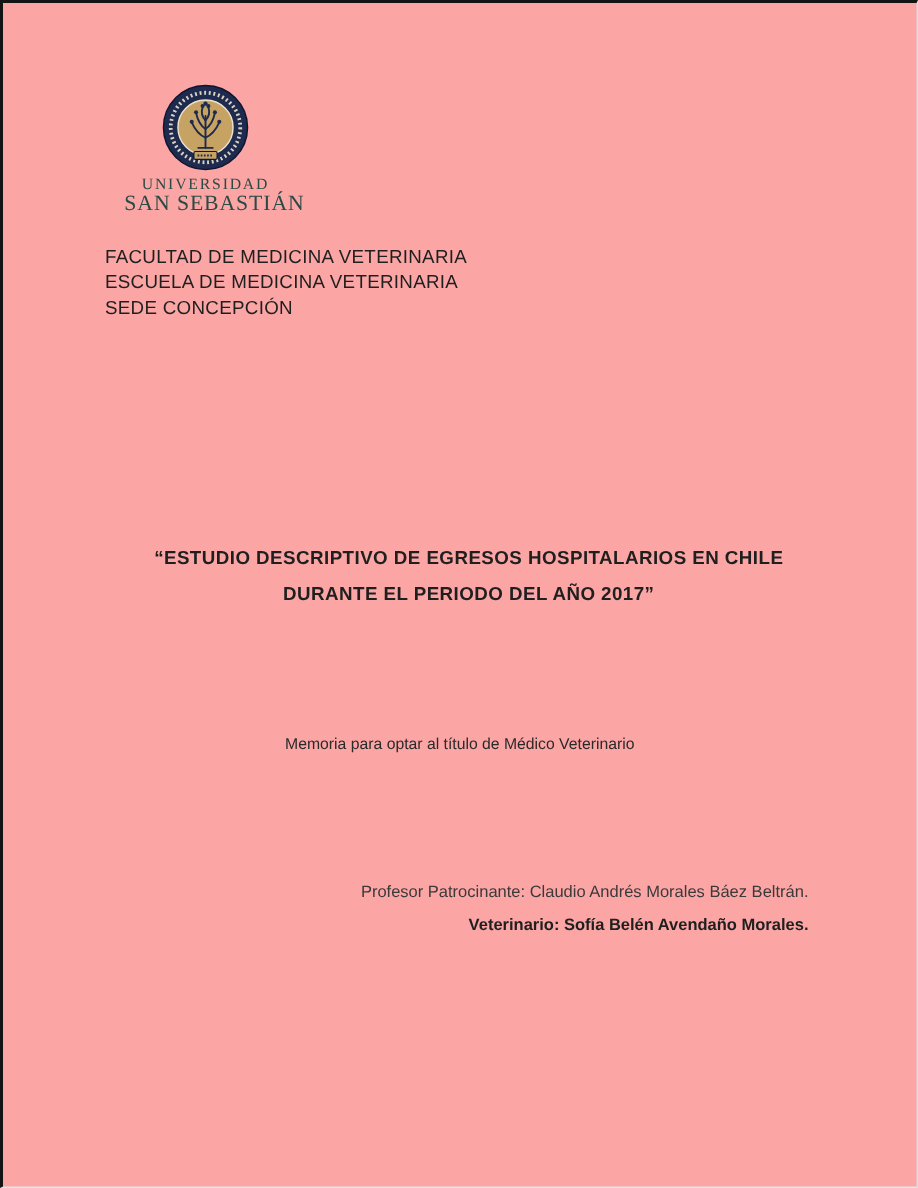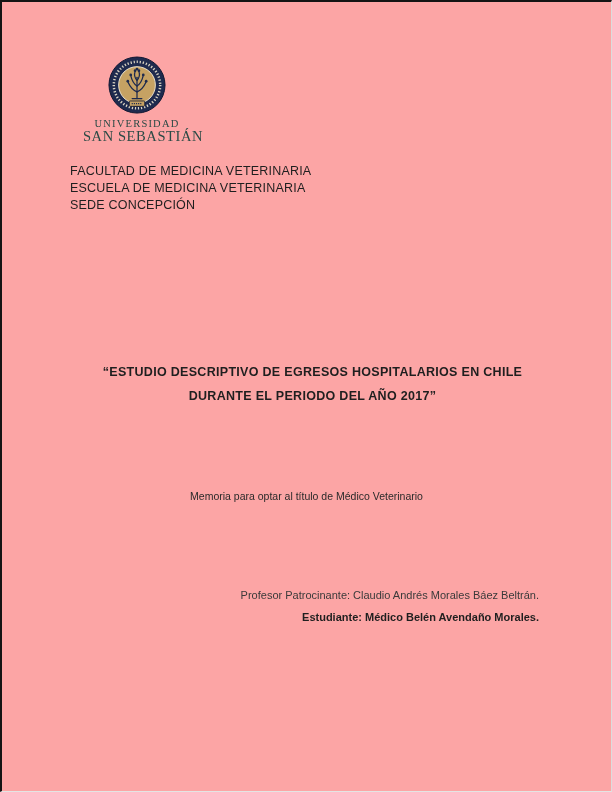--- a/index.html
+++ b/index.html
@@ -133,16 +133,16 @@
 
   <div class="title">
     <div>“ESTUDIO DESCRIPTIVO DE EGRESOS HOSPITALARIOS EN CHILE</div>
     <div>DURANTE EL PERIODO DEL AÑO 2017”</div>
   </div>
 
   <div class="subtitle">Memoria para optar al título de Médico Veterinario</div>
 
   <div class="credits">
     <div class="advisor">Profesor Patrocinante: Claudio Andrés Morales Báez Beltrán.</div>
-    <div class="student">Estudiante: Médico Belén Avendaño Morales.</div>
+    <div class="student">Veterinario: Sofía Belén Avendaño Morales.</div>
   </div>
 
 </div>
 
 </body></html>

